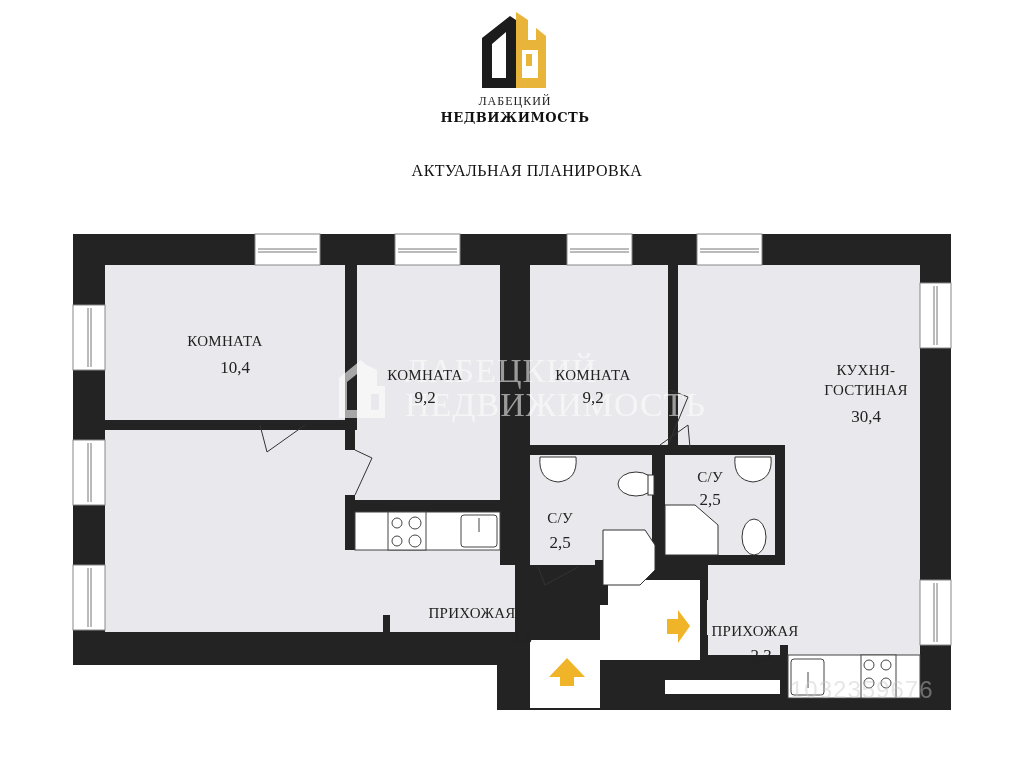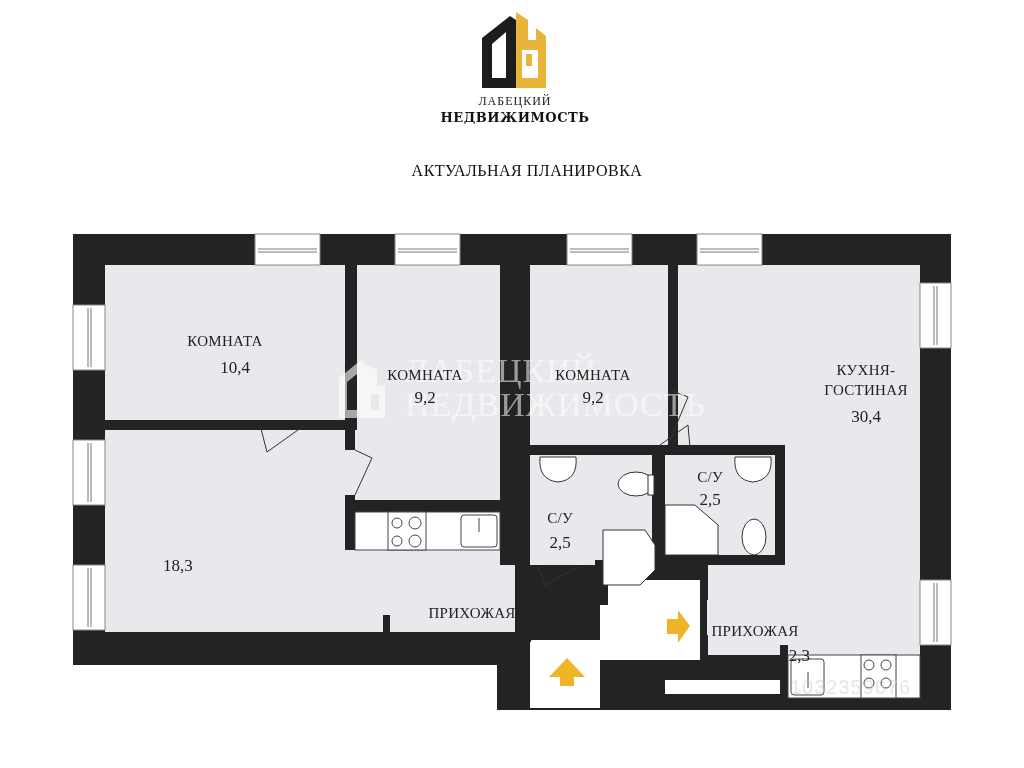--- a/index.html
+++ b/index.html
@@ -8,21 +8,21 @@
   .brand-top { position: absolute; left: 440px; top: 94px; width: 150px; text-align: center; font-family: "Liberation Serif", serif; font-size: 12px; letter-spacing: 1px; color: #222; }
   .brand-bottom { position: absolute; left: 425px; top: 110px; width: 180px; text-align: center; font-family: "DejaVu Serif", serif; font-weight: bold; font-size: 13px; letter-spacing: 0.5px; color: #111; }
   .plan-title { position: absolute; left: 300px; top: 162px; width: 454px; text-align: center; font-family: "Liberation Serif", serif; font-size: 16px; letter-spacing: 0.5px; color: #111; }
   .plan { position: absolute; left: 0; top: 0; width: 1024px; height: 768px; }
   .label { position: absolute; font-family: "Liberation Serif", serif; color: #222; text-align: center; white-space: nowrap; margin-top: 13px; }
   .name { font-size: 15px; letter-spacing: 0.3px; line-height: 20px; }
   .area { font-size: 17px; line-height: 22px; margin-top: 6px; }
   .wm { position: absolute; left: 335px; top: 352px; width: 360px; height: 70px; pointer-events: none; }
   .wm-line1 { position: absolute; left: 70px; top: 0; font-family: "Liberation Serif", serif; font-size: 34px; color: rgba(255,255,255,0.55); letter-spacing: 1px; }
   .wm-line2 { position: absolute; left: 70px; top: 34px; font-family: "Liberation Serif", serif; font-size: 34px; color: rgba(255,255,255,0.55); letter-spacing: 1px; }
-  .id-wm { position: absolute; left: 790px; top: 676px; font-family: "Liberation Sans", sans-serif; font-size: 20px; color: rgba(200,200,200,0.45); letter-spacing: 1px; }
+  .id-wm { position: absolute; left: 790px; top: 676px; font-family: "Liberation Sans", sans-serif; font-size: 24px; color: rgba(200,200,200,0.45); letter-spacing: 1px; }
 </style>
 </head>
 <body>
 
 <svg class="logo" viewBox="0 0 90 80">
   <path d="M12 78 L12 28 L40 6 L46 10 L46 78 Z M22 68 L36 68 L36 22 L22 34 Z" fill="#1c1c1c" fill-rule="evenodd"></path>
   <path d="M46 10 L46 2 L58 10 L58 30 L66 30 L66 18 L76 26 L76 78 L46 78 Z M52 40 L52 68 L68 68 L68 40 Z" fill="#e8b43a" fill-rule="evenodd"></path>
   <rect x="56" y="44" width="6" height="12" fill="#e8b43a"></rect>
 </svg>
 <div class="brand-top">ЛАБЕЦКИЙ</div>
@@ -186,30 +186,29 @@
 <div class="label" style="left:538px;top:352px;width:110px;">
   <div class="name">КОМНАТА</div>
   <div class="area" style="margin-top:2px;">9,2</div>
 </div>
 <div class="label" style="left:801px;top:347px;width:130px;">
   <div class="name">КУХНЯ-</div>
   <div class="name">ГОСТИНАЯ</div>
   <div class="area">30,4</div>
 </div>
 <div class="label" style="left:135px;top:536px;width:180px;">
-  <div class="area" style="text-align:left;padding-left:28px;">18,3</div>
 </div>
 <div class="label" style="left:530px;top:495px;width:60px;">
   <div class="name">С/У</div>
   <div class="area" style="margin-top:4px;">2,5</div>
 </div>
 <div class="label" style="left:680px;top:454px;width:60px;">
   <div class="name">С/У</div>
   <div class="area" style="margin-top:2px;">2,5</div>
 </div>
 <div class="label" style="left:412px;top:590px;width:120px;">
   <div class="name">ПРИХОЖАЯ</div>
   <div class="area" style="margin-top:4px;text-align:right;padding-left:33px;">3,3</div>
 </div>
 <div class="label" style="left:700px;top:608px;width:110px;">
   <div class="name">ПРИХОЖАЯ</div>
-  <div class="area" style="margin-top:4px;text-align:right;padding-left:12px;">2,3</div>
+  <div class="area" style="margin-top:4px;text-align:center;padding-left:12px;">2,3</div>
 </div>
 
 </body></html>

